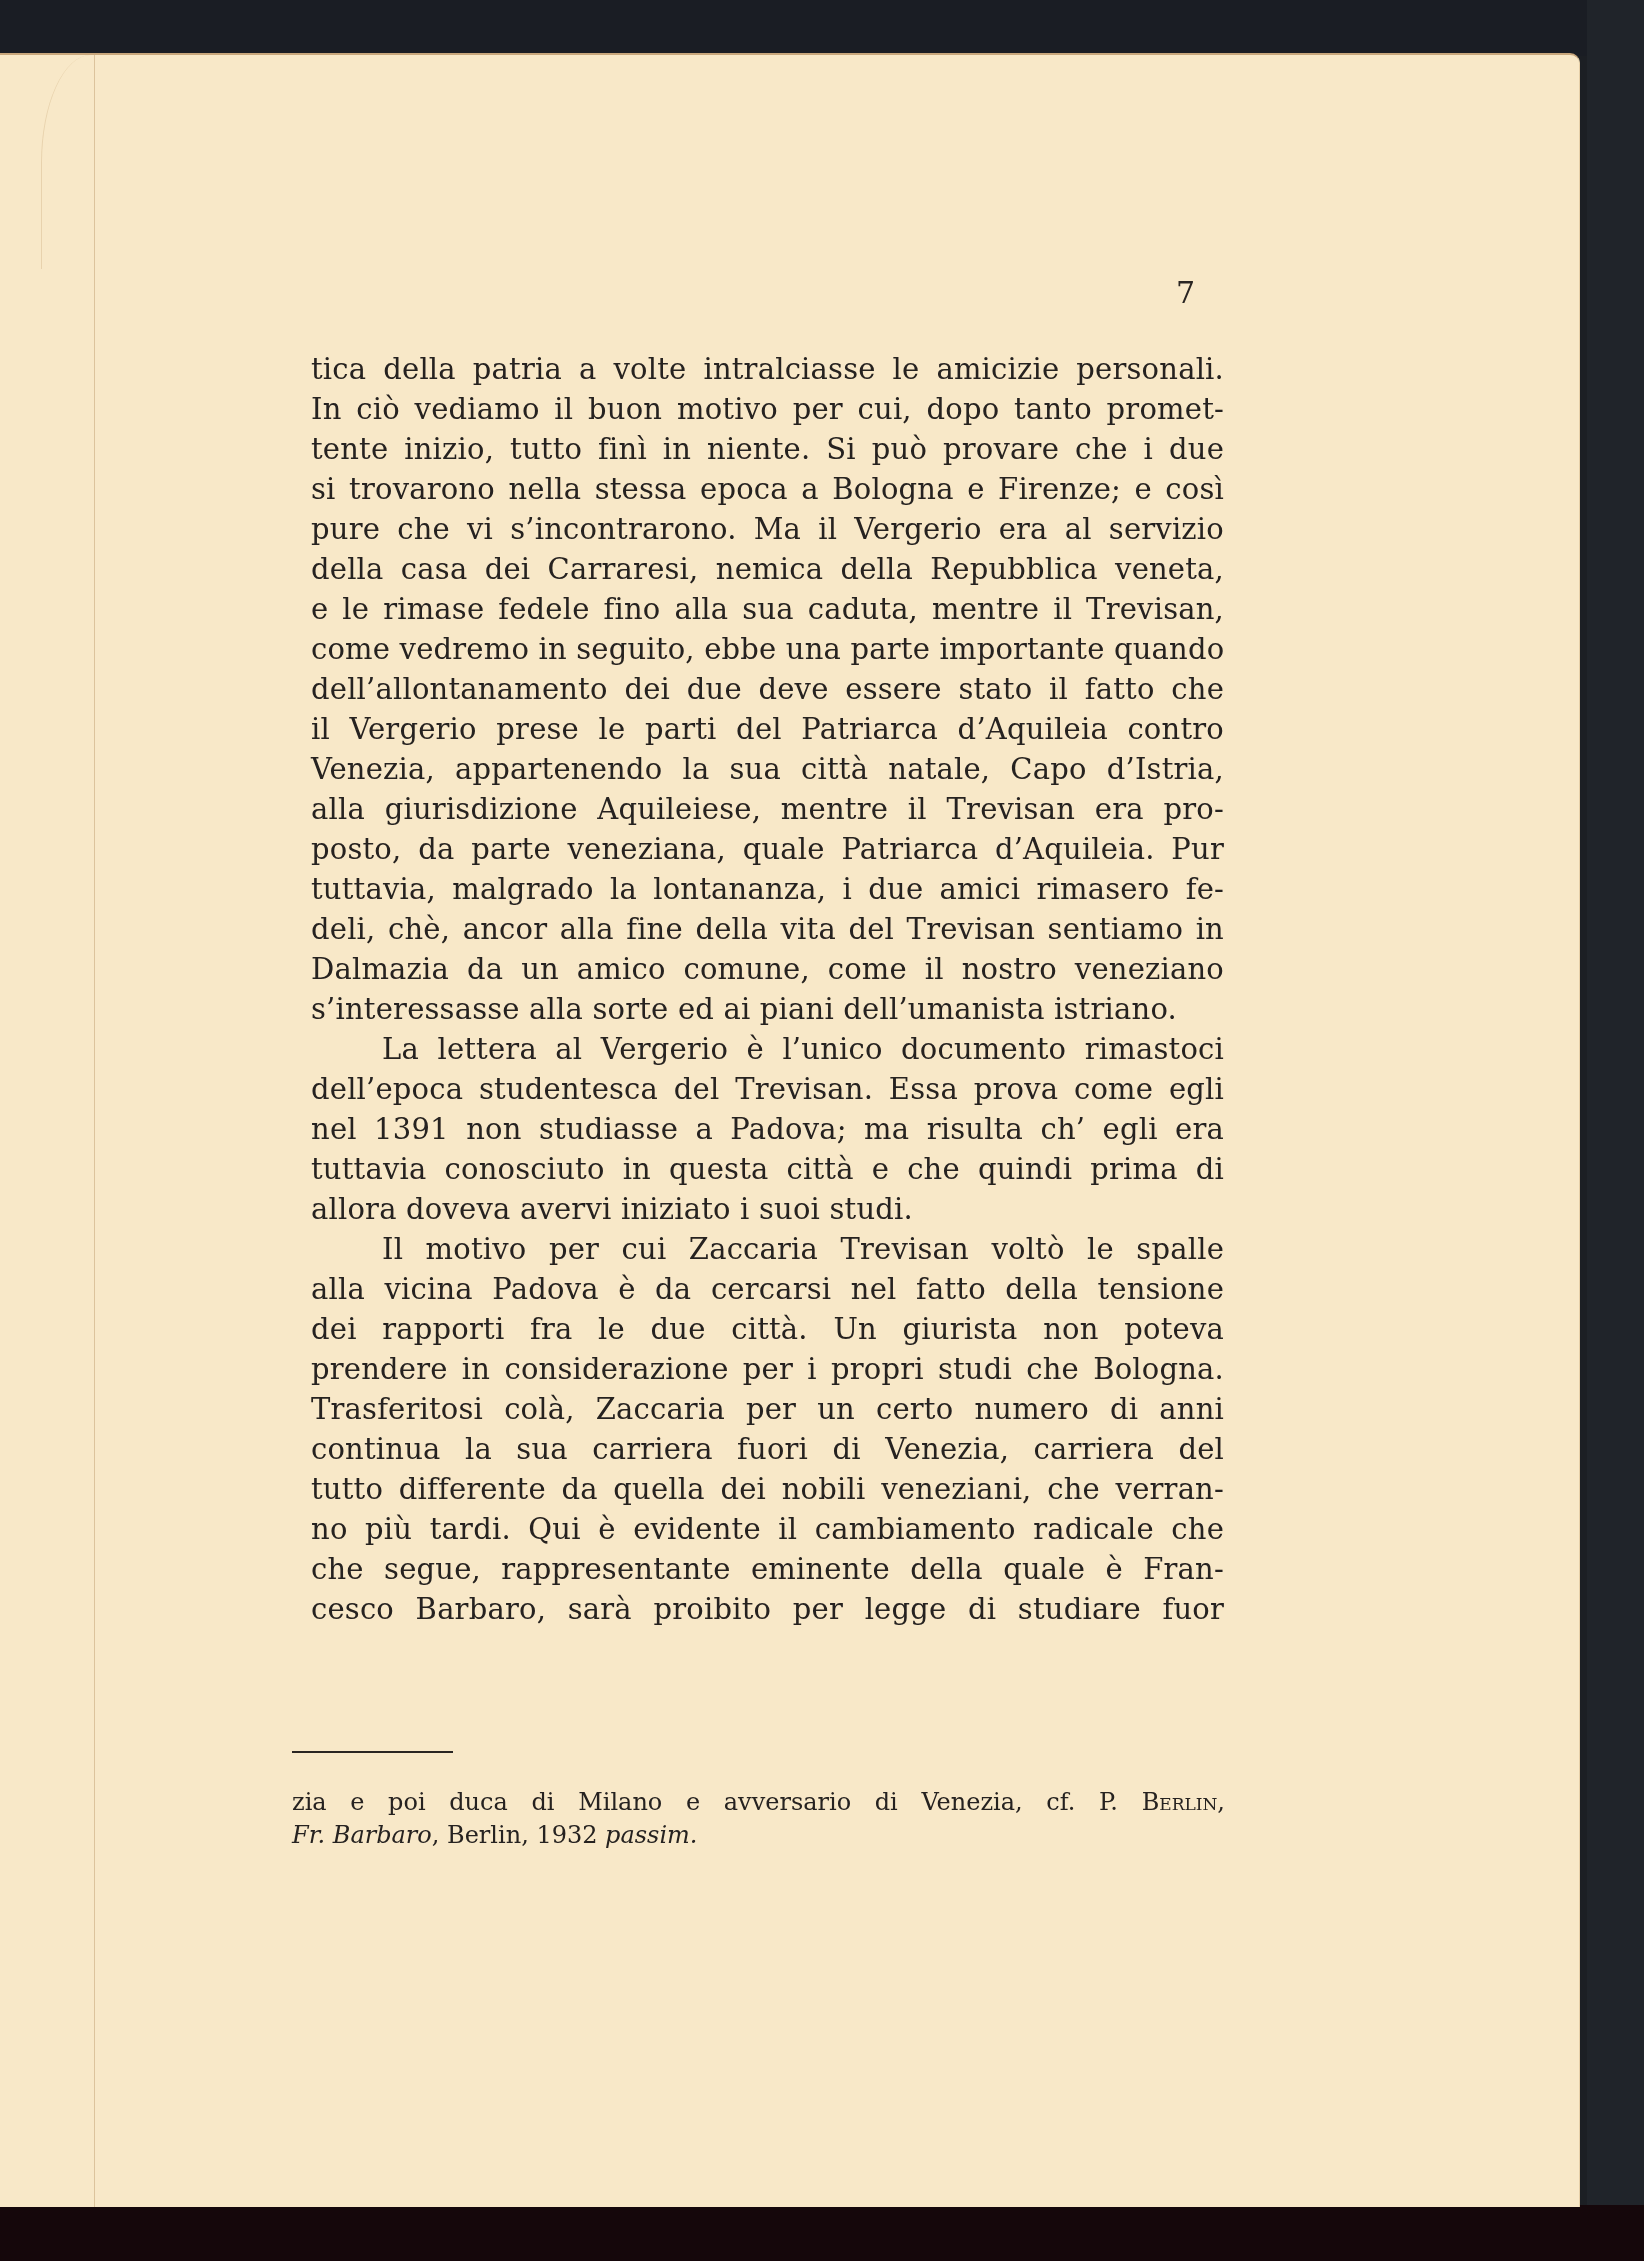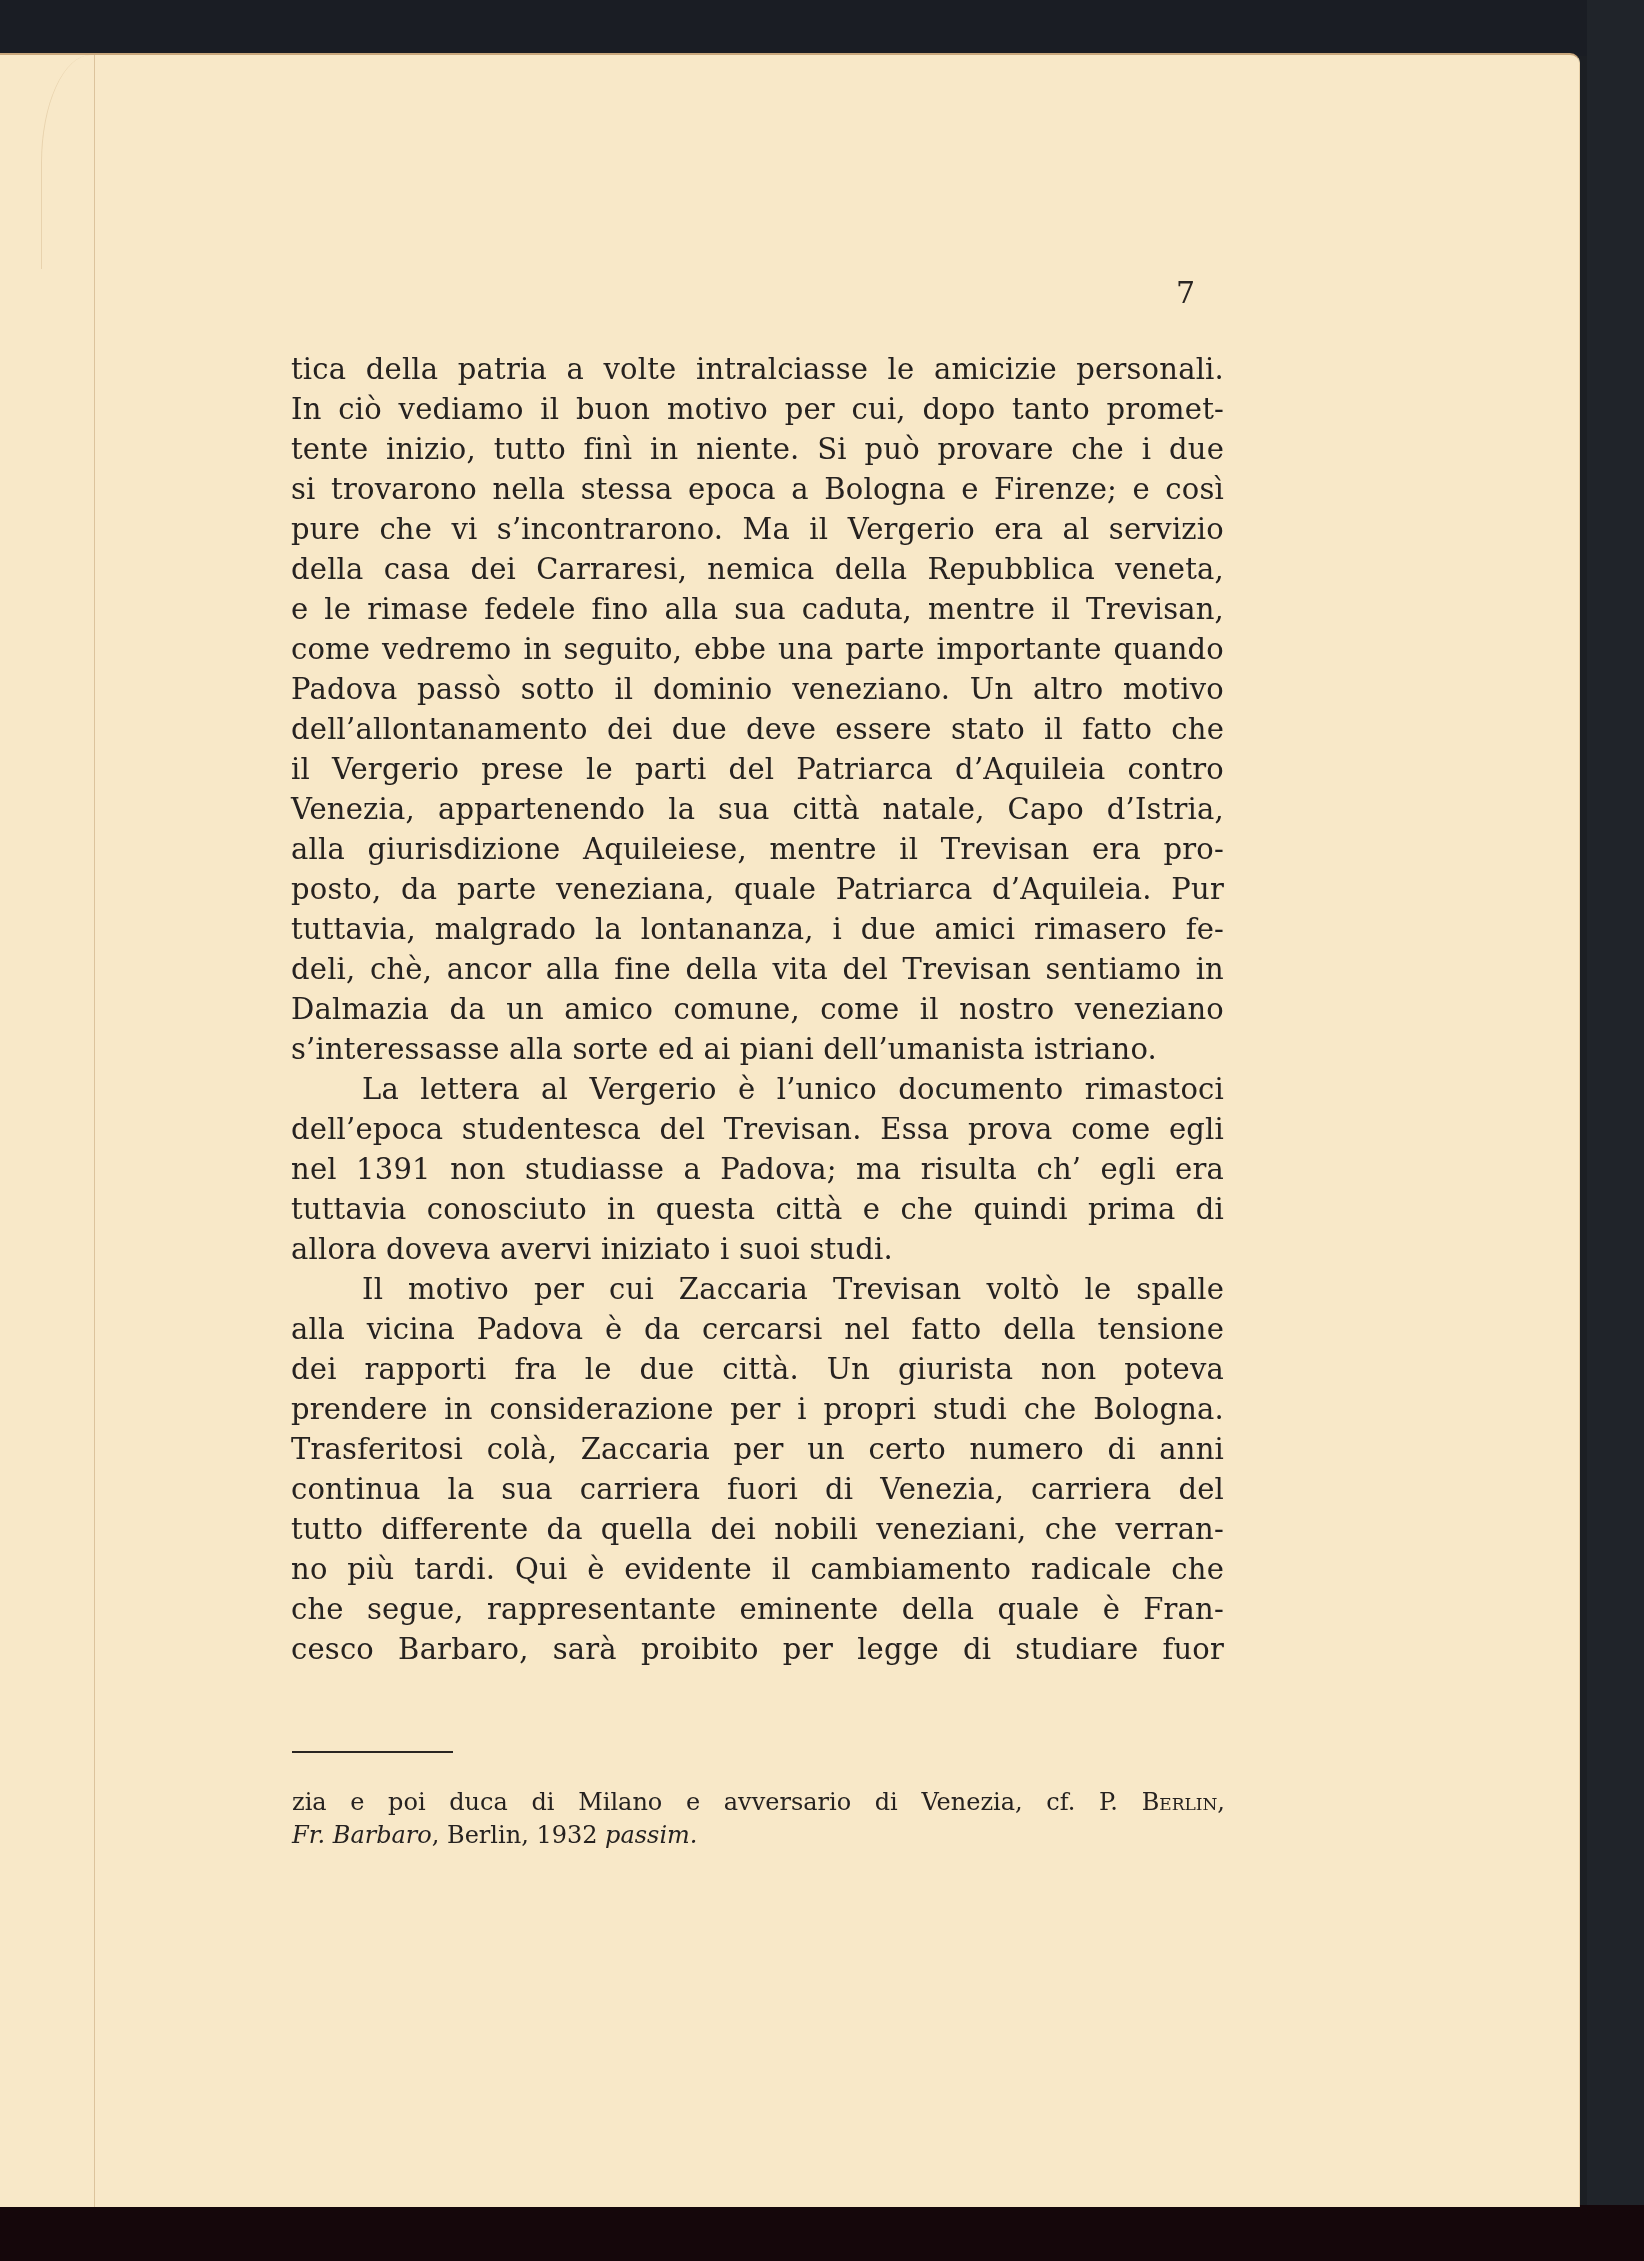--- a/index.html
+++ b/index.html
@@ -80,20 +80,21 @@
     text-align: justify;
     letter-spacing: 0.2px;
   }
   .body-text .line {
     display: block;
     text-align: justify;
     text-align-last: justify;
     white-space: nowrap;
     height: 40px;
     overflow: visible;
+    margin-left: 20px;
   }
   .body-text .line.last {
     text-align-last: left;
   }
   .body-text .line.indent {
     padding-left: 71px;
   }
   .footnote-rule {
     position: absolute;
     left: 292px;
@@ -142,21 +143,20 @@
 
 <div class="body-text" id="body-text">
     <span class="line">tica della patria a volte intralciasse le amicizie personali.</span>
     <span class="line">In ciò vediamo il buon motivo per cui, dopo tanto promet-</span>
     <span class="line">tente inizio, tutto finì in niente. Si può provare che i due</span>
     <span class="line">si trovarono nella stessa epoca a Bologna e Firenze; e così</span>
     <span class="line">pure che vi s’incontrarono. Ma il Vergerio era al servizio</span>
     <span class="line">della casa dei Carraresi, nemica della Repubblica veneta,</span>
     <span class="line">e le rimase fedele fino alla sua caduta, mentre il Trevisan,</span>
     <span class="line">come vedremo in seguito, ebbe una parte importante quando</span>
-    <span class="line">Padova passò sotto il dominio veneziano. Un altro motivo</span>
     <span class="line">dell’allontanamento dei due deve essere stato il fatto che</span>
     <span class="line">il Vergerio prese le parti del Patriarca d’Aquileia contro</span>
     <span class="line">Venezia, appartenendo la sua città natale, Capo d’Istria,</span>
     <span class="line">alla giurisdizione Aquileiese, mentre il Trevisan era pro-</span>
     <span class="line">posto, da parte veneziana, quale Patriarca d’Aquileia. Pur</span>
     <span class="line">tuttavia, malgrado la lontananza, i due amici rimasero fe-</span>
     <span class="line">deli, chè, ancor alla fine della vita del Trevisan sentiamo in</span>
     <span class="line">Dalmazia da un amico comune, come il nostro veneziano</span>
     <span class="line last">s’interessasse alla sorte ed ai piani dell’umanista istriano.</span>
     <span class="line indent">La lettera al Vergerio è l’unico documento rimastoci</span>

